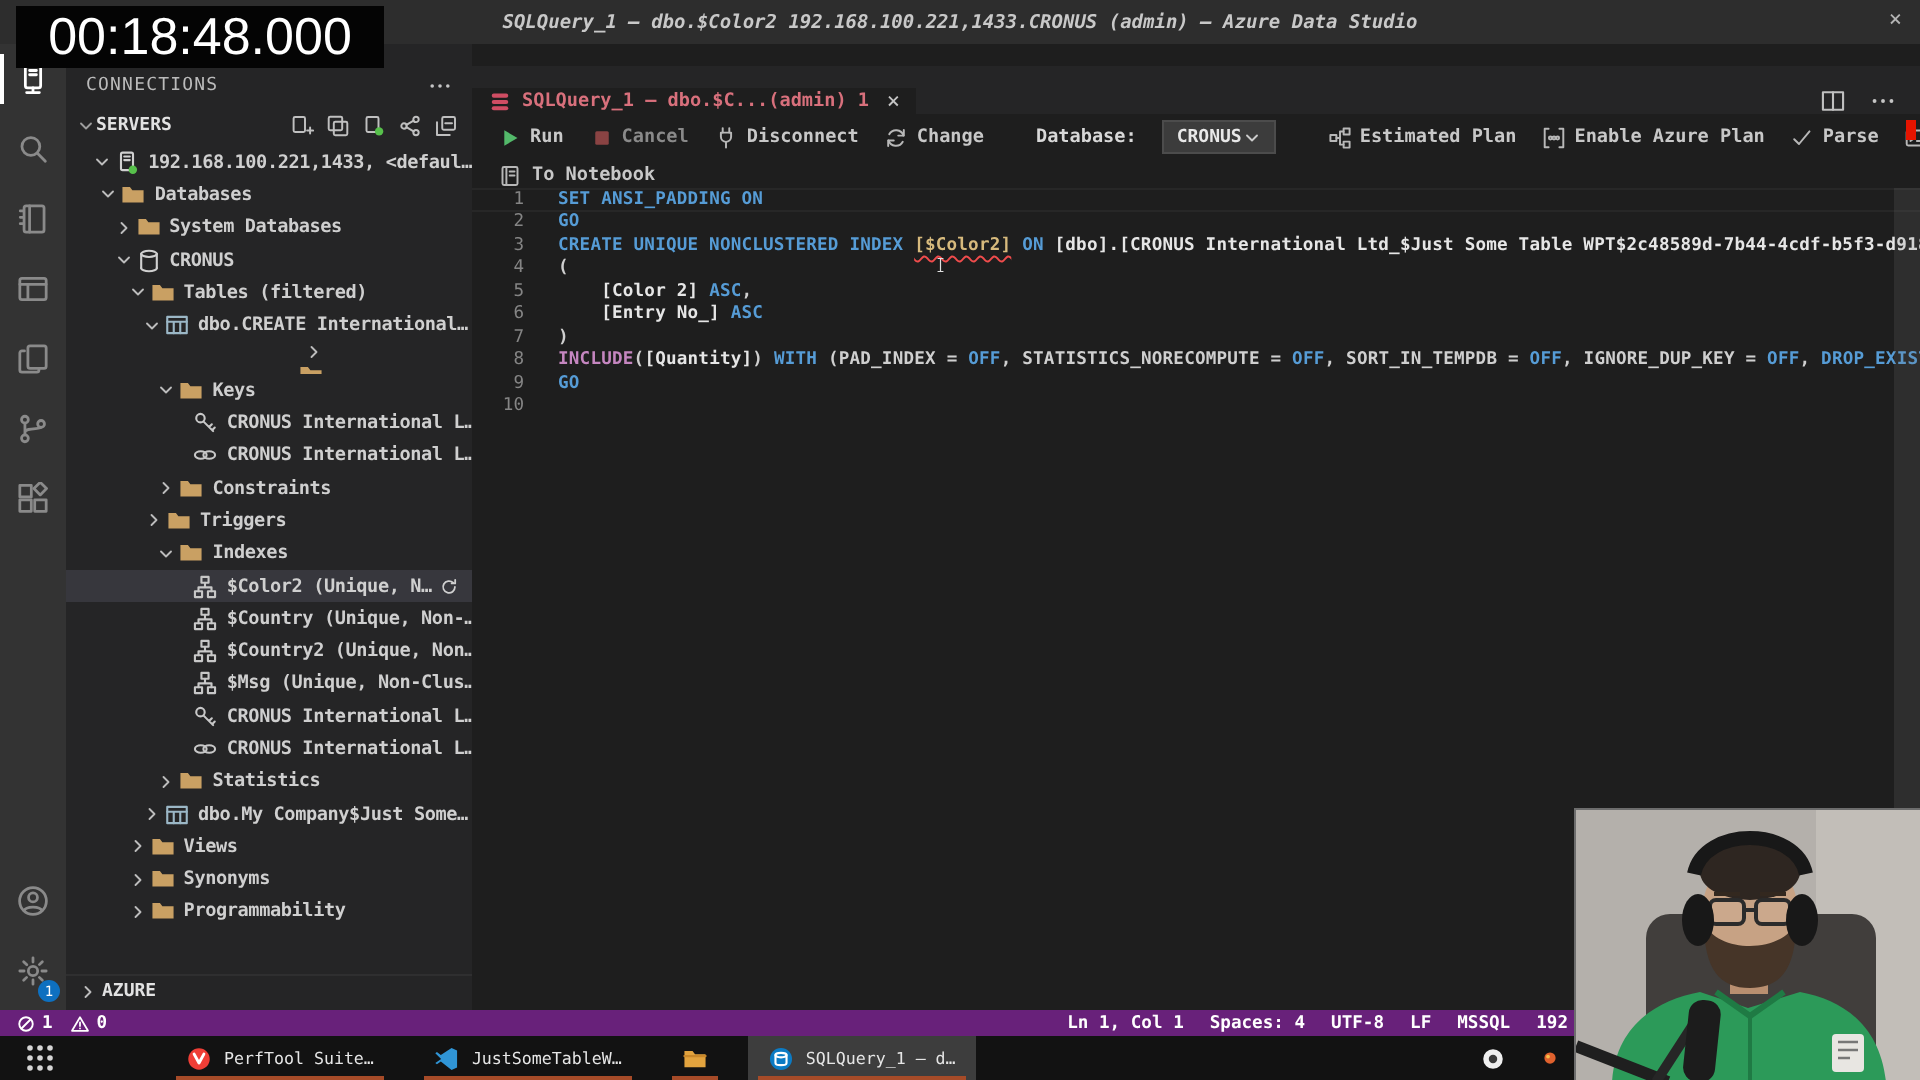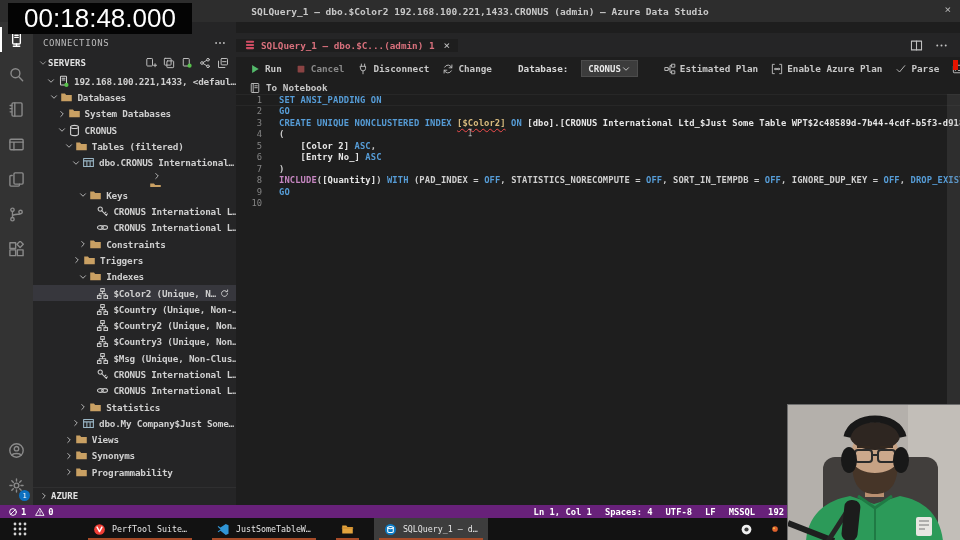--- a/index.html
+++ b/index.html
@@ -5,21 +5,21 @@
   html,body{margin:0;padding:0;background:#000;}
   .screen{position:relative;width:960px;height:540px;background:#1e1e1e;overflow:hidden;
           font-family:"DejaVu Sans Mono",monospace;-webkit-font-smoothing:antialiased;}
   .icon{display:inline-flex;align-items:center;justify-content:center;flex:none;}
   .icon svg{width:100%;height:100%;display:block;}
   .i10{width:10px;height:10px}.i12{width:12px;height:12px}.i13{width:13px;height:13px}.i17{width:17px;height:17px}
 
   
   .titlebar{position:absolute;left:0;top:0;width:960px;height:22px;background:#2d2d2d;
             display:flex;align-items:center;justify-content:center;}
-  .titlebar .title{font-size:9.5px;font-weight:700;color:#c8c8c8;}
+  .titlebar .title{font-size:9.5px;font-weight:700;color:#c8c8c8;font-style:italic;}
   .win-close{position:absolute;right:9px;top:3px;font-size:11px;color:#b4b4b4;cursor:pointer;}
   .menubar{position:absolute;left:10px;top:21px;display:flex;gap:14px;font-size:8.5px;color:#b0b0b0;}
 
   
   .activitybar{position:absolute;left:0;top:22px;width:33px;height:483px;background:#333333;}
   .ab-top{display:flex;flex-direction:column;}
   .ab-bottom{position:absolute;bottom:2px;left:0;width:33px;display:flex;flex-direction:column;}
   .ab-item{width:33px;height:35px;display:flex;align-items:center;justify-content:center;position:relative;cursor:pointer;}
   .ab-item svg{stroke:#8a8a8a;}
   .ab-item.active svg{stroke:#ffffff;}
@@ -42,21 +42,21 @@
   .trow .t-icon{width:13px;height:13px;margin-right:4px;}
   .trow .t-label{font-size:9.3px;font-weight:600;letter-spacing:-.2px;color:#cfcfcf;}
   .trow .spin{margin-left:auto;margin-right:6px;width:11px;height:11px;}
   .azure-row{position:absolute;left:0;top:465px;width:203px;height:16px;display:flex;align-items:center;
              padding-left:6px;font-size:9px;font-weight:700;color:#e2e2e2;border-top:1px solid #2f2f30;}
   .azure-row .chev{width:10px;height:10px;margin-right:2px;}
   .azure-row .chev svg{stroke:#bcbcbc;}
 
   
   .editor{position:absolute;left:236px;top:33px;width:724px;height:472px;background:#1e1e1e;}
-  .tabbar{height:24px;background:#252526;display:flex;align-items:center;}
+  .tabbar{height:24px;background:#252526;display:flex;align-items:flex-end;}
   .tab{width:206px;background:#1e1e1e;display:flex;align-items:center;gap:5px;padding:0 8px;cursor:pointer;}
   .tab-label{font-size:9.3px;font-weight:600;color:#d8707c;white-space:nowrap;overflow:hidden;}
   .tab-close{margin-left:auto;color:#c5c5c5;font-size:11px;}
   .tab-actions{margin-left:auto;display:flex;align-items:center;gap:12px;padding-right:12px;}
   .tab-actions svg{stroke:#c0c0c0;}
 
   .toolbar{height:23px;display:flex;align-items:center;padding-left:13px;gap:13px;
            font-size:9.3px;font-weight:600;color:#c8c8c8;}
   .tbtn{display:flex;align-items:center;gap:4px;cursor:pointer;white-space:nowrap;}
   .tbtn svg{stroke:#b8b8b8;}
@@ -343,21 +343,21 @@
             <svg viewBox="0 0 16 16" fill="none" stroke="#9d9d9d" stroke-width="1.5" stroke-linecap="round" stroke-linejoin="round">
               <path d="M4 6l4 4 4-4"></path>
             </svg>
           </span>
           <span class="icon t-icon">
             <svg viewBox="0 0 16 16" fill="none" stroke="#9bb7c6" stroke-width="1.3" stroke-linecap="round" stroke-linejoin="round">
               <rect x="2" y="3" width="12" height="10"></rect>
               <path d="M2 6h12M6 6v7M10 6v7"></path>
             </svg>
           </span>
-          <span class="t-label">dbo.CRONUS International…</span>
+          <span class="t-label">dbo.CREATE International…</span>
         </div>
         <div class="trow" style="padding-left: 45.2px; flex-direction: column;">
           <span class="icon chev">
             <svg viewBox="0 0 16 16" fill="none" stroke="#9d9d9d" stroke-width="1.5" stroke-linecap="round" stroke-linejoin="round">
               <path d="M6 4l4 4-4 4"></path>
             </svg>
           </span>
           <span class="icon t-icon">
             <svg viewBox="0 0 16 16" fill="none" stroke="#9d9d9d" stroke-width="1.3" stroke-linecap="round" stroke-linejoin="round">
               <path d="M1.5 3h4.6l1.5 2h6.9v7.6H1.5z" fill="#c9a063" stroke="none"></path>
@@ -471,32 +471,20 @@
           <span class="icon chev"></span>
           <span class="icon t-icon">
             <svg viewBox="0 0 16 16" fill="none" stroke="#c8c8c8" stroke-width="1.3" stroke-linecap="round" stroke-linejoin="round">
               <rect x="5.8" y="1.8" width="4.4" height="3.6"></rect>
               <rect x="1.8" y="10.6" width="4.4" height="3.6"></rect>
               <rect x="9.8" y="10.6" width="4.4" height="3.6"></rect>
               <path d="M8 5.4v2.8M4 10.6V8.2h8v2.4"></path>
             </svg>
           </span>
           <span class="t-label">$Country2 (Unique, Non…</span>
-        </div>
-        <div class="trow" style="padding-left: 52.4px;">
-          <span class="icon chev"></span>
-          <span class="icon t-icon">
-            <svg viewBox="0 0 16 16" fill="none" stroke="#c8c8c8" stroke-width="1.3" stroke-linecap="round" stroke-linejoin="round">
-              <rect x="5.8" y="1.8" width="4.4" height="3.6"></rect>
-              <rect x="1.8" y="10.6" width="4.4" height="3.6"></rect>
-              <rect x="9.8" y="10.6" width="4.4" height="3.6"></rect>
-              <path d="M8 5.4v2.8M4 10.6V8.2h8v2.4"></path>
-            </svg>
-          </span>
-          <span class="t-label">$Country3 (Unique, Non…</span>
         </div>
         <div class="trow" style="padding-left: 52.4px;">
           <span class="icon chev"></span>
           <span class="icon t-icon">
             <svg viewBox="0 0 16 16" fill="none" stroke="#c8c8c8" stroke-width="1.3" stroke-linecap="round" stroke-linejoin="round">
               <rect x="5.8" y="1.8" width="4.4" height="3.6"></rect>
               <rect x="1.8" y="10.6" width="4.4" height="3.6"></rect>
               <rect x="9.8" y="10.6" width="4.4" height="3.6"></rect>
               <path d="M8 5.4v2.8M4 10.6V8.2h8v2.4"></path>
             </svg>

